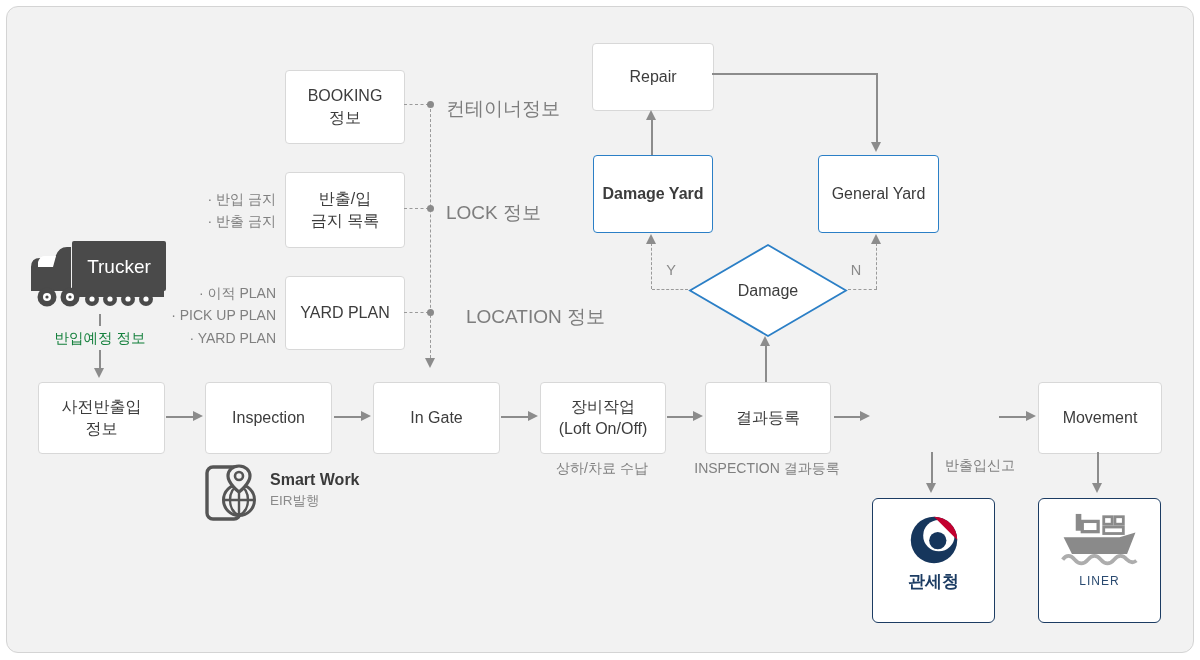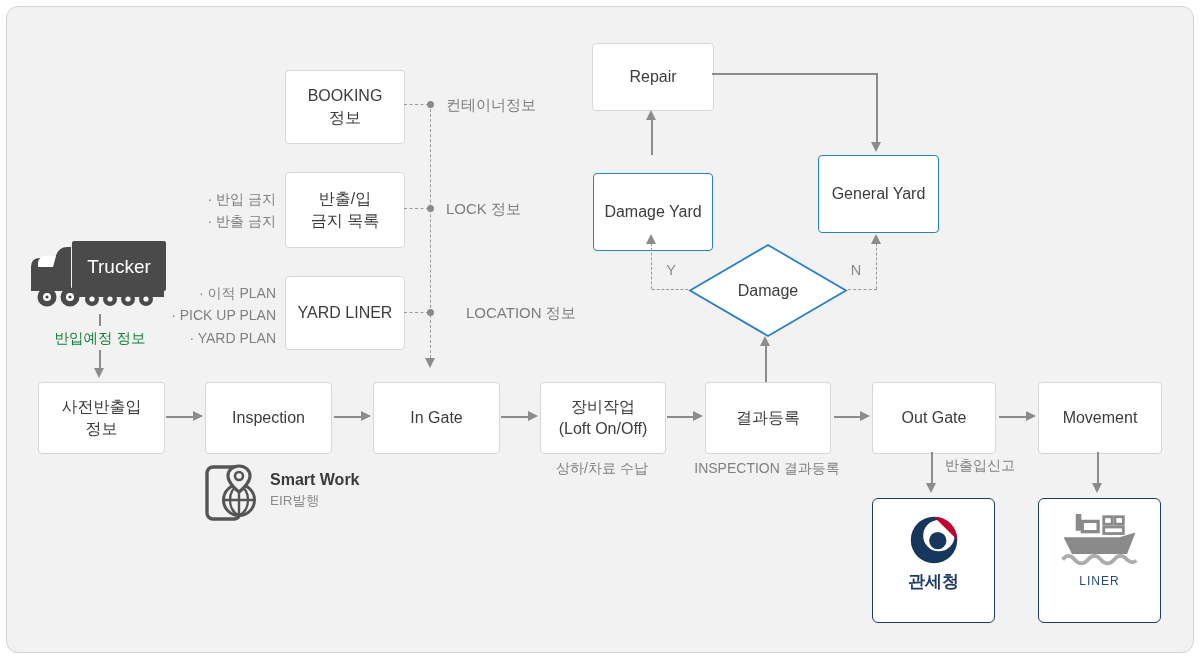--- a/index.html
+++ b/index.html
@@ -24,21 +24,21 @@
   .hl{position:absolute;height:2px;background:#8c8c8c;}
   .vl{position:absolute;width:2px;background:#8c8c8c;}
   .hd{position:absolute;height:0;border-top:1.5px dashed #9a9a9a;}
   .vd{position:absolute;width:0;border-left:1.5px dashed #9a9a9a;}
   .ah-r{position:absolute;width:0;height:0;border-top:5.5px solid transparent;border-bottom:5.5px solid transparent;border-left:10px solid #8c8c8c;}
   .ah-d{position:absolute;width:0;height:0;border-left:5.5px solid transparent;border-right:5.5px solid transparent;border-top:10px solid #8c8c8c;}
   .ah-u{position:absolute;width:0;height:0;border-left:5.5px solid transparent;border-right:5.5px solid transparent;border-bottom:10px solid #8c8c8c;}
   .dot{position:absolute;width:7px;height:7px;border-radius:50%;background:#8a8a8a;}
   
   .note{position:absolute;font-size:14px;color:#808080;white-space:nowrap;}
-  .tag{position:absolute;font-size:15px;color:#7d7d7d;white-space:nowrap;}
+  .tag{position:absolute;font-size:19px;color:#7d7d7d;white-space:nowrap;}
   .side-notes{position:absolute;font-size:14px;color:#808080;text-align:right;line-height:1.6;}
   .yn{position:absolute;width:22px;text-align:center;font-size:14.5px;color:#8a8a8a;}
   .diamond-wrap{position:absolute;left:688px;top:243px;width:160px;height:95px;}
   .diamond-label{position:absolute;inset:0;display:flex;align-items:center;justify-content:center;font-size:16px;color:#3c3c3c;}
   .sw-title{position:absolute;font-size:16px;font-weight:bold;color:#3a3a3a;}
   .sw-cap{position:absolute;font-size:13.5px;color:#8a8a8a;}
   .dest-label{font-size:17px;font-weight:bold;color:#1c3c63;margin-top:4px;}
   .dest-label.liner{font-weight:normal;font-size:12px;letter-spacing:1px;color:#2a4a70;}
 </style>
 </head>
@@ -49,21 +49,21 @@
 
   <div class="bx" style="left:285px;top:70px;width:118px;height:72px;">
     <span>BOOKING</span>
     <span>정보</span>
   </div>
   <div class="bx" style="left:285px;top:172px;width:118px;height:74px;">
     <span>반출/입</span>
     <span>금지 목록</span>
   </div>
   <div class="bx" style="left:285px;top:276px;width:118px;height:72px;">
-    <span>YARD LINER</span>
+    <span>YARD PLAN</span>
   </div>
 
   <div class="side-notes" style="left:150px;top:188px;width:126px;">
     <span>· 반입 금지</span><br>
     <span>· 반출 금지</span>
   </div>
   <div class="side-notes" style="left:128px;top:282px;width:148px;">
     <span>· 이적 PLAN</span><br>
     <span>· PICK UP PLAN</span><br>
     <span>· YARD PLAN</span>
@@ -117,23 +117,20 @@
   <div class="bx" style="left:540px;top:382px;width:124px;height:70px;">
     <span>장비작업</span>
     <span>(Loft On/Off)</span>
   </div>
   <div class="bx" style="left:373px;top:382px;width:125px;height:70px;">
     <span>In Gate</span>
   </div>
   <div class="bx" style="left:705px;top:382px;width:124px;height:70px;">
     <span>결과등록</span>
   </div>
-  <div class="bx" style="left:872px;top:382px;width:122px;height:70px;">
-    <span>Out Gate</span>
-  </div>
   <div class="bx" style="left:1038px;top:382px;width:122px;height:70px;">
     <span>Movement</span>
   </div>
 
   <div class="hl" style="left:166px;top:416px;width:28px;"></div>
   <div class="ah-r" style="left:193px;top:411px;"></div>
   <div class="hl" style="left:334px;top:416px;width:28px;"></div>
   <div class="ah-r" style="left:361px;top:411px;"></div>
   <div class="hl" style="left:501px;top:416px;width:28px;"></div>
   <div class="ah-r" style="left:528px;top:411px;"></div>
@@ -181,21 +178,21 @@
       <rect x="46" y="15" width="21" height="7" fill="none" stroke="#8a8a8a" stroke-width="3"></rect>
       <path d="M3 26 L63 26 L80 21 L71 44 L12 44 Z" fill="#8a8a8a"></path>
       <path d="M2 50 Q8 42 15 50 Q22 58 29 50 Q36 42 43 50 Q50 58 57 50 Q64 42 71 50 Q76 55 81 51" fill="none" stroke="#adadad" stroke-width="4"></path>
     </svg>
     <div class="dest-label liner">LINER</div>
   </div>
 
   <div class="bx" style="left:592px;top:43px;width:120px;height:66px;">
     <span>Repair</span>
   </div>
-  <div class="bx blue" style="left:593px;top:173px;width:118px;height:76px;">
+  <div class="bx blue" style="left:593px;top:155px;width:118px;height:76px;font-weight:bold;">
     <span>Damage Yard</span>
   </div>
   <div class="bx blue" style="left:818px;top:155px;width:119px;height:76px;">
     <span>General Yard</span>
   </div>
 
   <div class="vl" style="left:651px;top:120px;height:35px;"></div>
   <div class="ah-u" style="left:646px;top:110px;"></div>
 
   <div class="hl" style="left:712px;top:73px;width:166px;"></div>

